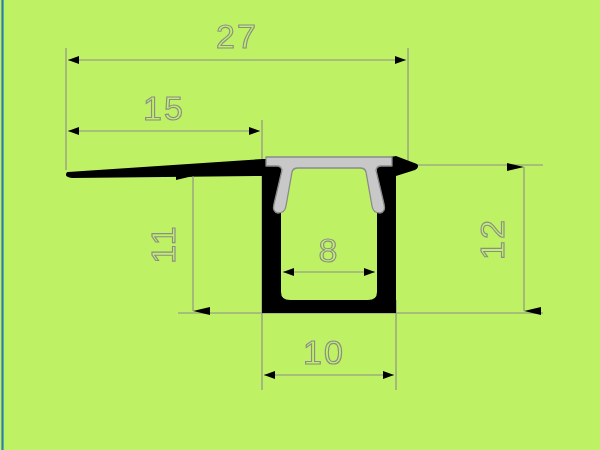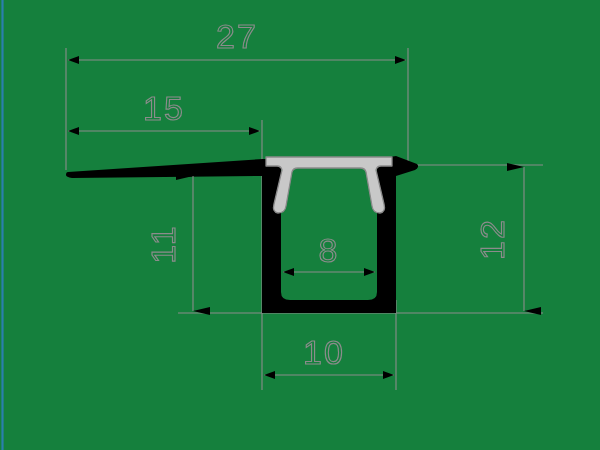--- a/index.html
+++ b/index.html
@@ -8,21 +8,21 @@
     padding: 0;
     background: #ffffff;
   }
   body {
     font-family: "Liberation Sans", sans-serif;
   }
   #drawing-root {
     position: relative;
     width: 600px;
     height: 450px;
-    background: #15803d;
+    background: #bef264;
     overflow: hidden;
   }
   #drawing-root svg {
     display: block;
     width: 600px;
     height: 450px;
   }
   .dim-text {
     font-family: "Liberation Sans", sans-serif;
     font-size: 34px;

